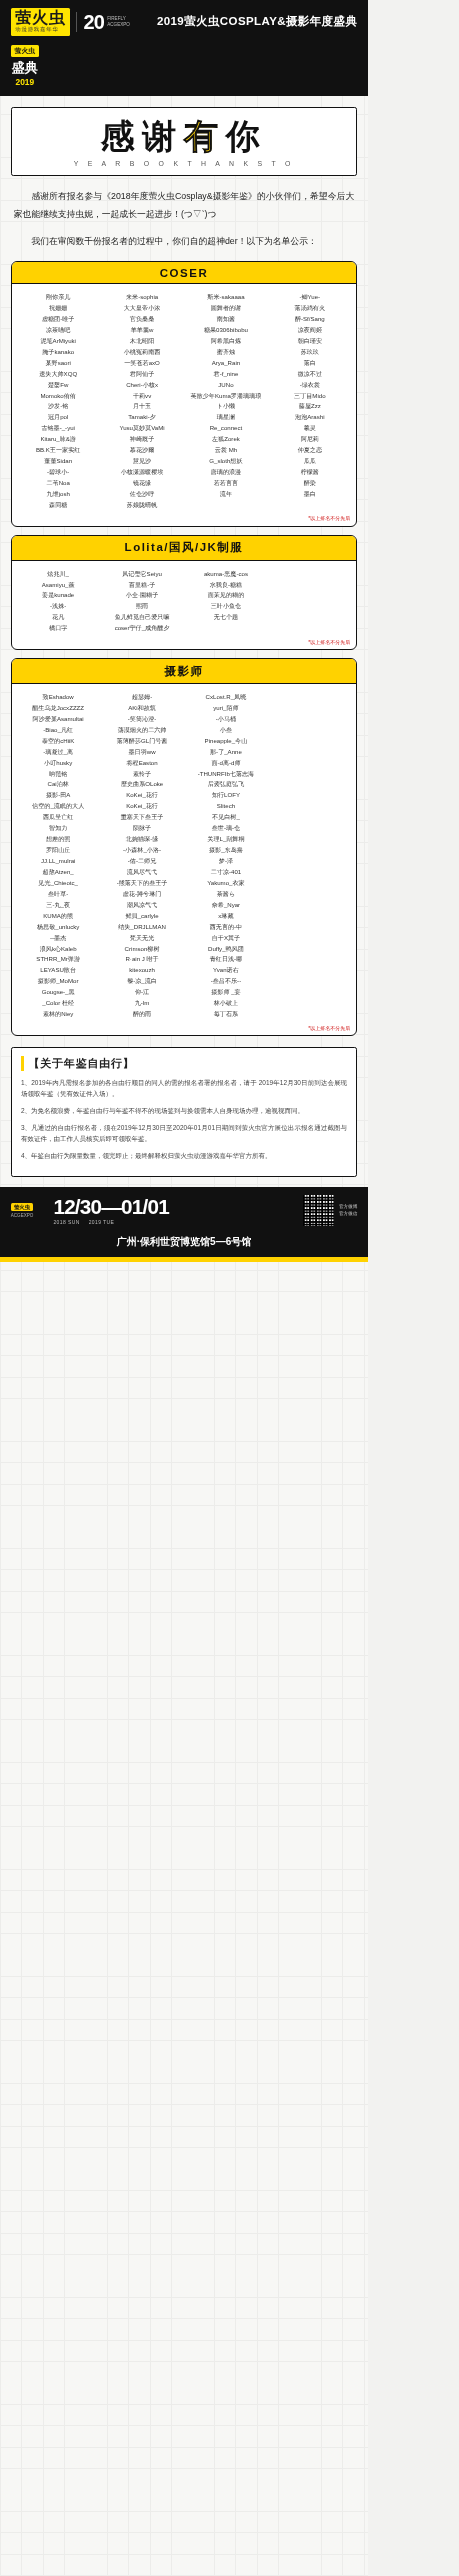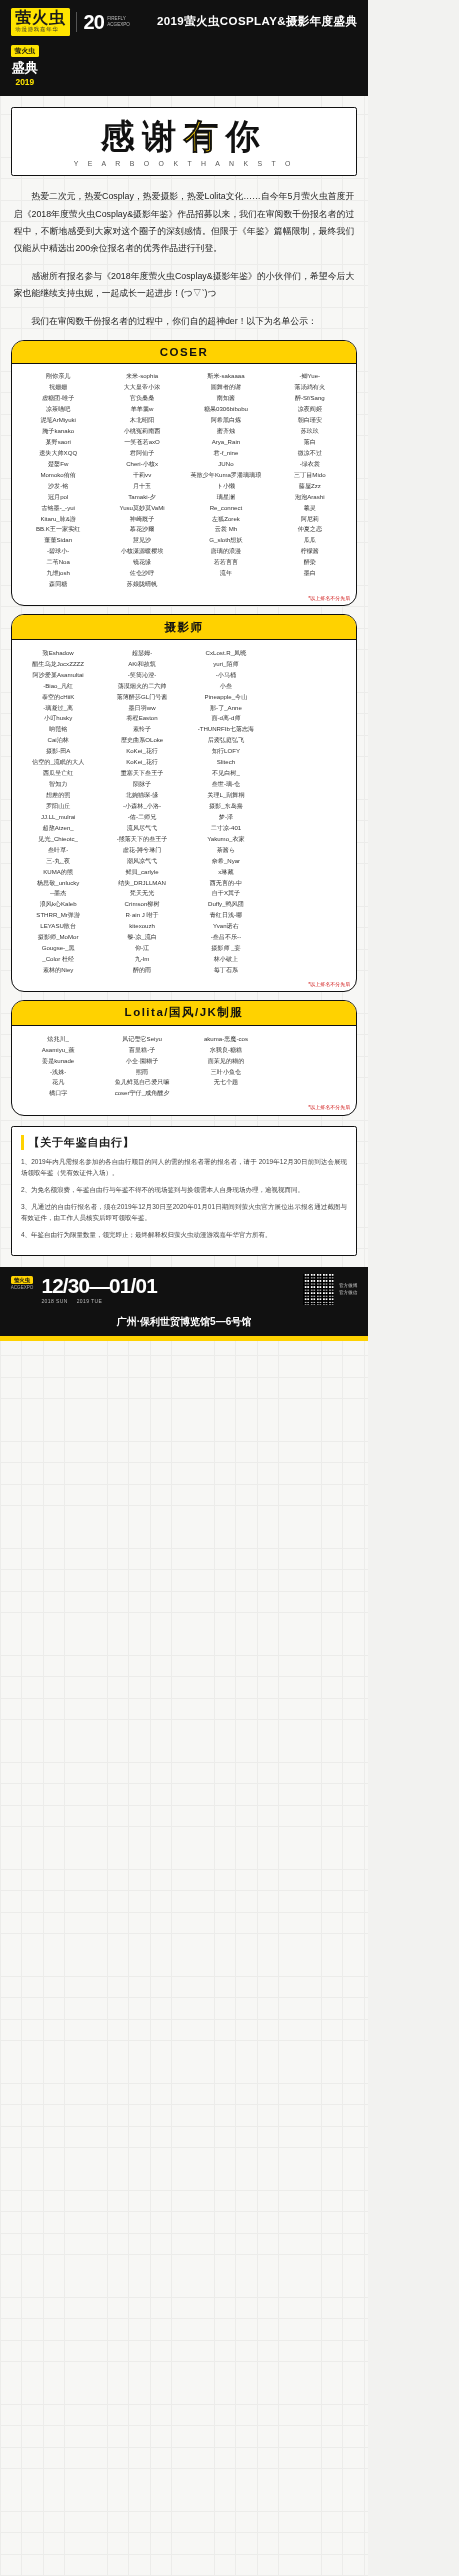--- a/index.html
+++ b/index.html
@@ -133,21 +133,21 @@
     text-align:justify;
     margin-bottom:10.7px;
     text-indent:2em;
   }
 
   
   .panel {
     margin:7.7px 10.7px 0 10.7px;
     border:1.5px solid #111;
     background:#fff;
-    border-radius:13px;
+    border-radius:6px;
     overflow:hidden;
   }
   .panel-title {
     background:#ffd200;
     color:#111;
     text-align:center;
     font-size:11.5px;
     font-weight:bold;
     padding:4.6px 0;
     letter-spacing:1.5px;
@@ -202,21 +202,21 @@
   
   .footer {
     margin-top:10.7px;
     background:#111;
     color:#fff;
     padding:7.7px 10.7px 9.2px 10.7px;
     display:flex;
     align-items:center;
     justify-content:space-between;
   }
-  .f-left { display:flex; align-items:flex-start; gap:8px; }
+  .f-left { display:flex; align-items:center; gap:20px; }
   .f-tagbox { text-align:center; line-height:1.15; }
   .f-tag {
     background:#ffd200; color:#111; font-size:5.4px; font-weight:bold;
     padding:0.8px 2.3px; border-radius:1.5px; display:block;
   }
   .f-tag2 { font-size:4.6px; color:#aaa; display:block; margin-top:1.5px;}
   .f-dates { line-height:1; }
   .f-d1 { font-size:20.7px; font-weight:bold; letter-spacing:-0.8px; }
   .f-d2 { font-size:5px; color:#bbb; margin-top:2.3px; letter-spacing:0.4px;}
   .f-right { display:flex; align-items:center; gap:4.6px; }
@@ -268,21 +268,20 @@
       </div>
     </div>
   </div>
 
   <div class="thanks">
     <div class="cn">感谢<span class="y">有</span>你</div>
     <div class="en">Y E A R B O O K   T H A N K S   T O</div>
   </div>
 
   <div class="para-wrap">
-    <div class="para">热爱二次元，热爱Cosplay，热爱摄影，热爱Lolita文化……自今年5月萤火虫首度开启《2018年度萤火虫Cosplay&amp;摄影年鉴》作品招募以来，我们在审阅数千份报名者的过程中，不断地感受到大家对这个圈子的深刻感情。但限于《年鉴》篇幅限制，最终我们仅能从中精选出200余位报名者的优秀作品进行刊登。</div>
     <div class="para">感谢所有报名参与《2018年度萤火虫Cosplay&amp;摄影年鉴》的小伙伴们，希望今后大家也能继续支持虫妮，一起成长一起进步！(つ▽`)つ</div>
     <div class="para">我们在审阅数千份报名者的过程中，你们自的超神der！以下为名单公示：</div>
   </div>
 
   <div class="panel">
     <div class="panel-title">COSER</div>
     <div class="names">
         <span>刚你亲儿</span>
         <span>来米-sophia</span>
         <span>斯米-sakaaaa</span>
@@ -361,20 +360,51 @@
         <span>墨白</span>
         <span>森同糖</span>
         <span>苏娘陇晴帆</span>
         <span></span>
         <span></span>
       </div>
     <div class="panel-foot">*以上排名不分先后</div>
   </div>
 
   <div class="panel">
+    <div class="panel-title">Lolita/国风/JK制服</div>
+    <div class="names">
+        <span>炫兆川_</span>
+        <span>风记璺它Seiyu</span>
+        <span>akuma-恶魔-cos</span>
+        <span></span>
+        <span>Asamiyu_薇</span>
+        <span>百里糕-子</span>
+        <span>水我良-糖糕</span>
+        <span></span>
+        <span>姜是kunade</span>
+        <span>小全·園糊子</span>
+        <span>面茉见的糊的</span>
+        <span></span>
+        <span>-浅姝-</span>
+        <span>熙雨</span>
+        <span>三叶小鱼仓</span>
+        <span></span>
+        <span>花凡</span>
+        <span>鱼儿鲜觅自己爱只嘛</span>
+        <span>无七个题</span>
+        <span></span>
+        <span>橘口字</span>
+        <span>coser宁仔_咸角醺夕</span>
+        <span></span>
+        <span></span>
+      </div>
+    <div class="panel-foot">*以上排名不分先后</div>
+  </div>
+
+  <div class="panel">
     <div class="panel-title">摄影师</div>
     <div class="names">
         <span>致Eshadow</span>
         <span>超瑟姆-</span>
         <span>CxLost.R_凤晓</span>
         <span></span>
         <span>醋生乌龙JocxZZZZ</span>
         <span>AKi和故筑</span>
         <span>yuri_陌师</span>
         <span></span>
@@ -482,51 +512,20 @@
         <span>仰-江</span>
         <span>摄影师 _妄</span>
         <span></span>
         <span>_Color 杜经</span>
         <span>九-lm</span>
         <span>林小破上</span>
         <span></span>
         <span>素林的Niey</span>
         <span>醉的雨</span>
         <span>每丁石系</span>
-        <span></span>
-      </div>
-    <div class="panel-foot">*以上排名不分先后</div>
-  </div>
-
-  <div class="panel">
-    <div class="panel-title">Lolita/国风/JK制服</div>
-    <div class="names">
-        <span>炫兆川_</span>
-        <span>风记璺它Seiyu</span>
-        <span>akuma-恶魔-cos</span>
-        <span></span>
-        <span>Asamiyu_薇</span>
-        <span>百里糕-子</span>
-        <span>水我良-糖糕</span>
-        <span></span>
-        <span>姜是kunade</span>
-        <span>小全·園糊子</span>
-        <span>面茉见的糊的</span>
-        <span></span>
-        <span>-浅姝-</span>
-        <span>熙雨</span>
-        <span>三叶小鱼仓</span>
-        <span></span>
-        <span>花凡</span>
-        <span>鱼儿鲜觅自己爱只嘛</span>
-        <span>无七个题</span>
-        <span></span>
-        <span>橘口字</span>
-        <span>coser宁仔_咸角醺夕</span>
-        <span></span>
         <span></span>
       </div>
     <div class="panel-foot">*以上排名不分先后</div>
   </div>
 
   <div class="notes">
     <h3>【关于年鉴自由行】</h3>
     <p>1、2019年内凡需报名参加的各自由行顺目的同人的需的报名者署的报名者，请于 2019年12月30日前到达会展现场领取年鉴（凭有效证件入场）。</p>
     <p>2、为免名额浪费，年鉴自由行与年鉴不得不的现场签到与换领需本人自身现场办理，逾视视而同。</p>
     <p>3、凡通过的自由行报名者，须在2019年12月30日至2020年01月01日期间到萤火虫官方展位出示报名通过截图与有效证件，由工作人员核实后即可领取年鉴。</p>

